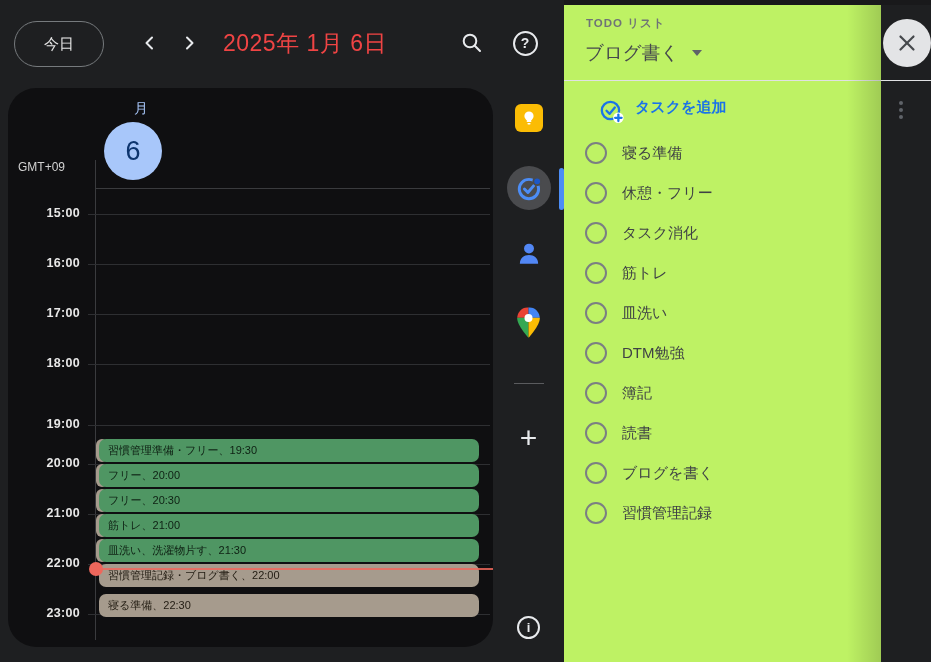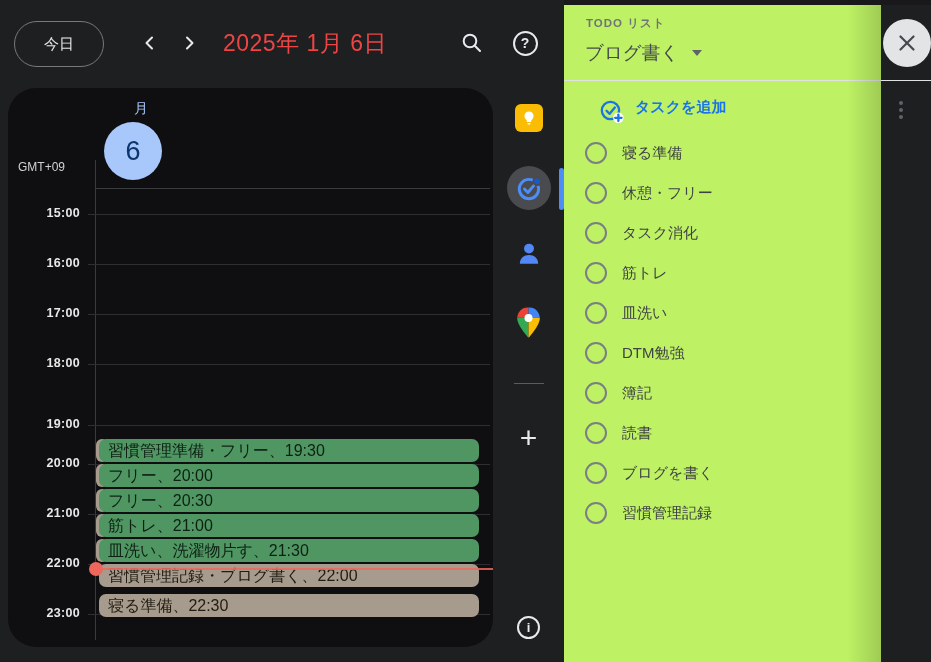--- a/index.html
+++ b/index.html
@@ -37,21 +37,21 @@
   .hour-row { position:absolute; left:0; right:3px; height:1px; }
   .hour-line { position:absolute; left:80px; right:0; top:0; height:1px; background:#2e2f32; }
   .hour-label { position:absolute; left:0; top:-8px; width:72px; text-align:right;
     font-size:12.5px; font-weight:600; color:#e8e8e8; letter-spacing:.3px; }
 
   .event-row { position:absolute; left:89px; width:382px; height:23px; cursor:pointer; }
   .peek { display:none; position:absolute; left:-1px; top:0; width:12px; height:23px;
     border-radius:7px; background:var(--event-tan,#a69b8d); }
   .event-row.green .peek { display:block; }
   .event-bar { position:absolute; left:2px; right:0; top:0; height:23px; border-radius:7px;
-    font-size:16px; line-height:23px; padding:0 9px; white-space:nowrap; overflow:hidden; }
+    font-size:11px; line-height:23px; padding:0 9px; white-space:nowrap; overflow:hidden; }
   .event-row.green .event-bar { background:var(--event-green,#4f9663); color:#0e2013; }
   .event-row.tan .event-bar { background:var(--event-tan,#a69b8d); color:#221c12; }
 
   .now-line { position:absolute; left:87px; right:0; top:480px; height:2px;
     background:var(--now-red,#ee675c); opacity:.85; }
   .now-dot { position:absolute; left:81px; top:474px; width:14px; height:14px; border-radius:50%;
     background:var(--now-red,#ee675c); }
 
   
   .rail { position:absolute; left:493px; top:88px; width:71px; height:574px; }

